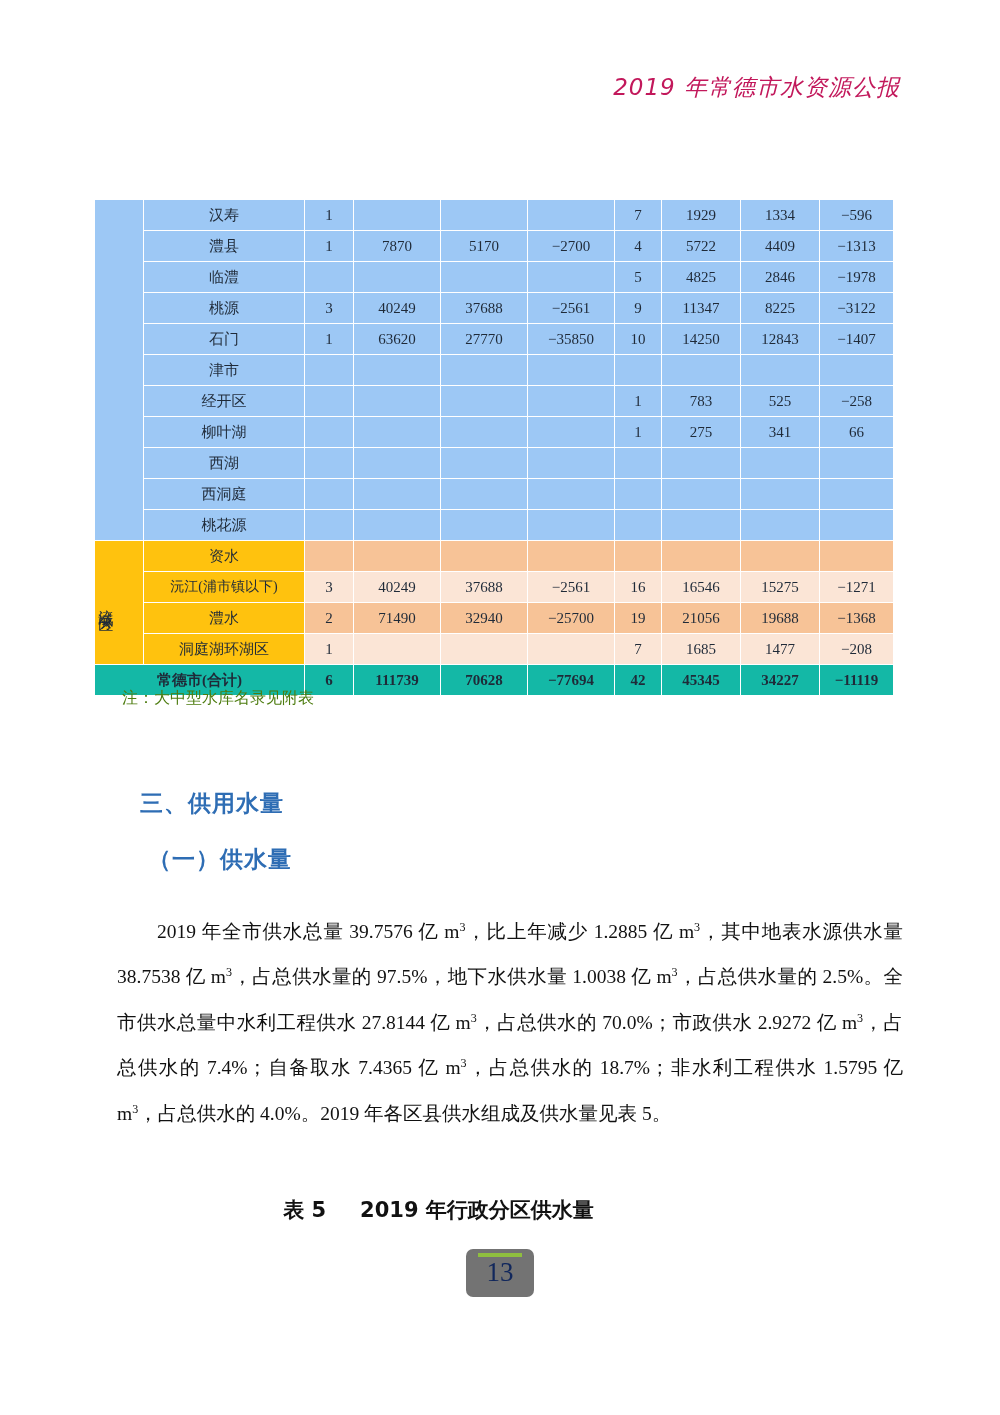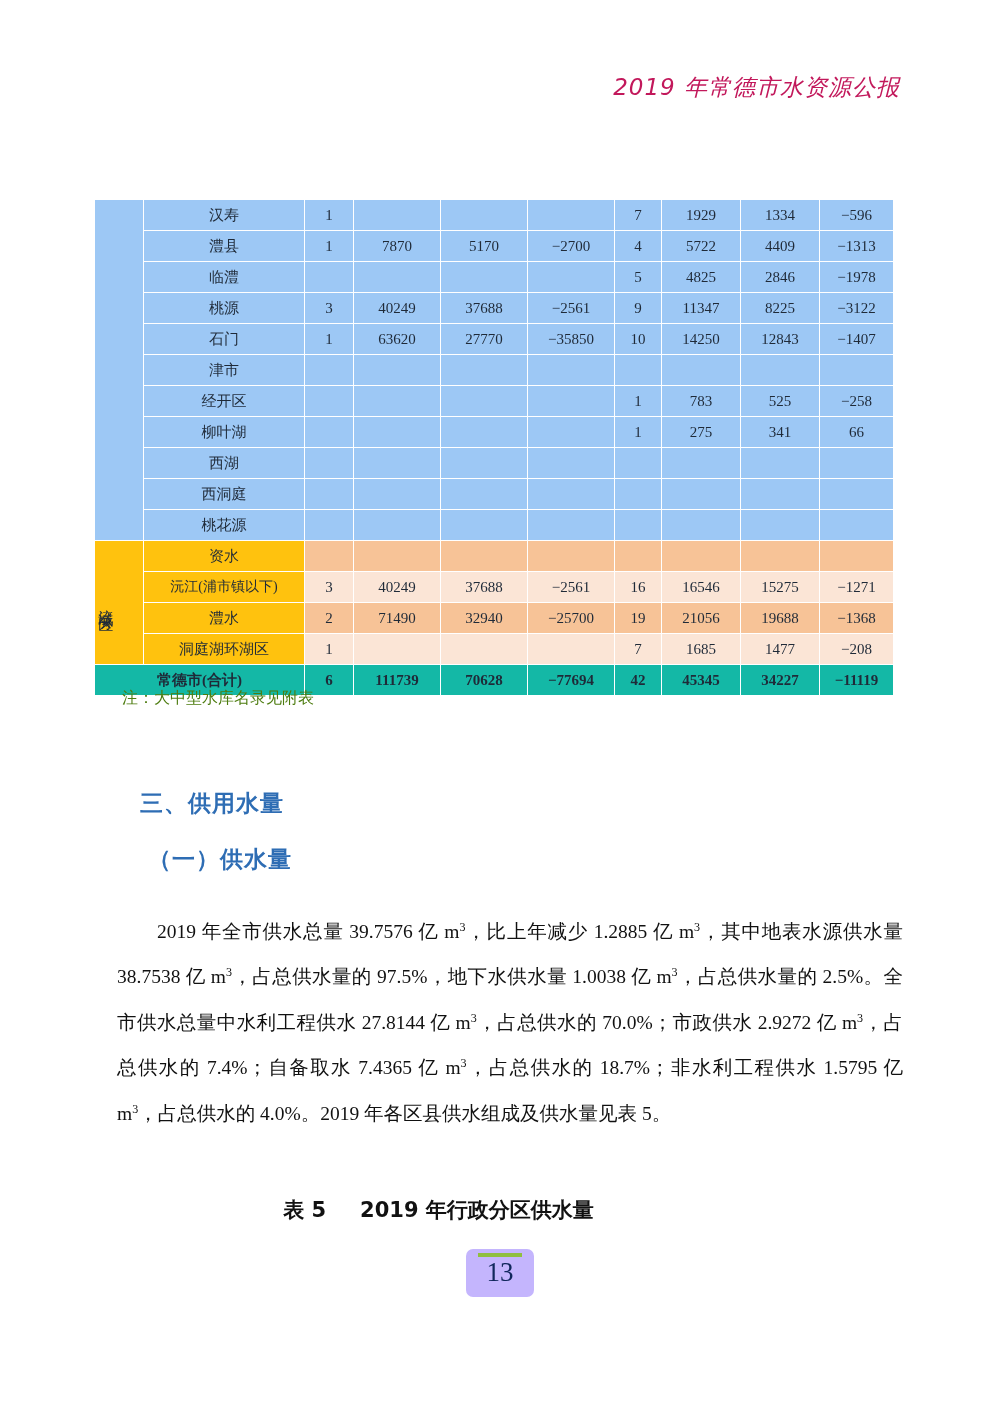--- a/index.html
+++ b/index.html
@@ -136,21 +136,21 @@
   }
   .tbl-caption .gap { display: inline-block; width: 34px; }
 
   
   .page-badge {
     position: absolute;
     top: 1249px;
     left: 466px;
     width: 68px;
     height: 48px;
-    background: #c4b5fd;
+    background: #737373;
     border-radius: 7px;
     text-align: center;
   }
   .page-badge .bar {
     position: absolute;
     top: 4px;
     left: 12px;
     width: 44px;
     height: 4px;
     background: #8fbf3f;

